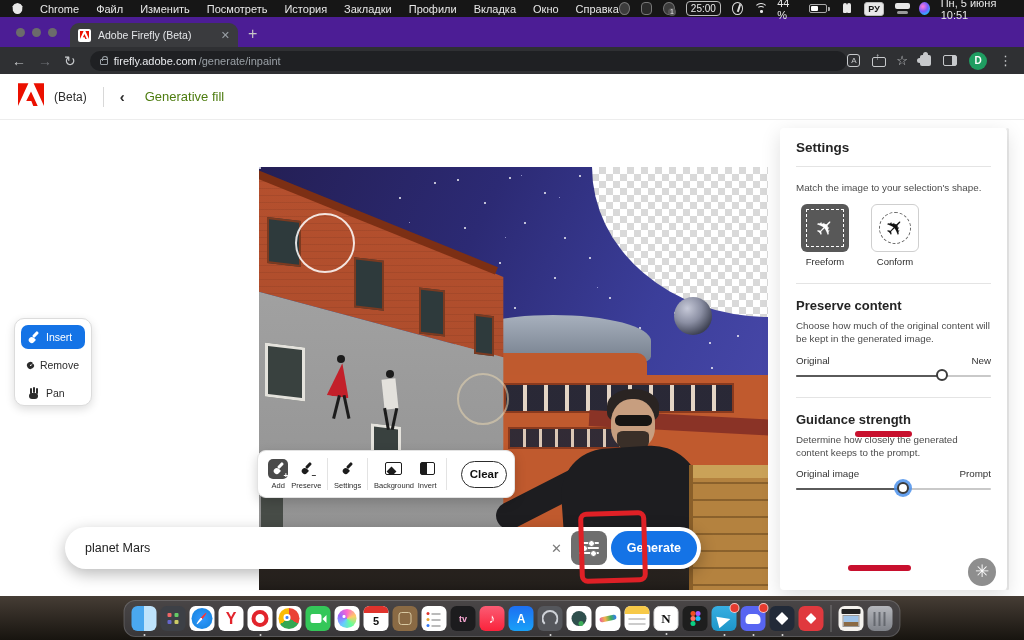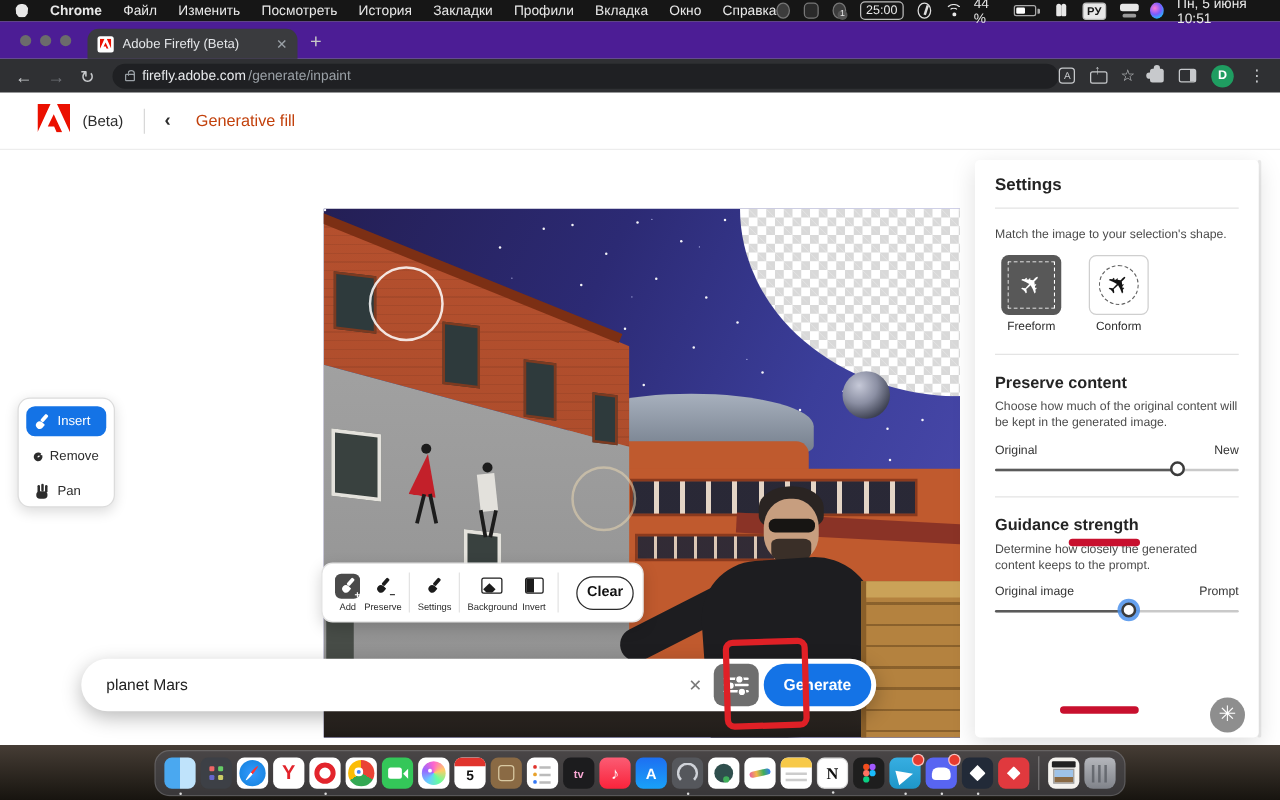--- a/index.html
+++ b/index.html
@@ -2,21 +2,21 @@
 <html><head>
 <meta charset="utf-8">
 <style>
   * { margin:0; padding:0; box-sizing:border-box; }
   html,body { width:1024px; height:640px; overflow:hidden; font-family:"Liberation Sans", sans-serif; background:#fff; }
 
   
   .menubar { position:absolute; left:0; top:0; width:1024px; height:17px; background:#161616; display:flex; align-items:center; color:#e8e8e8; font-size:11px; z-index:100; }
   .mb-left { display:flex; align-items:center; gap:17px; padding-left:12px; }
   .apple { width:11px; height:11px; background:#e8e8e8; border-radius:40% 40% 45% 45%; clip-path:polygon(50% 0,78% 8%,95% 30%,92% 70%,72% 100%,28% 100%,8% 70%,5% 30%,22% 8%); }
-  .mb-app { font-weight:bold; }
+  .mb-app { font-weight:normal; }
   .mb-right { margin-left:auto; display:flex; align-items:center; gap:11px; padding-right:10px; }
   .st-ic { width:13px; height:13px; border-radius:50%; background:#3c3c3c; border:1px solid #777; position:relative; }
   .st-ic.dark { border-radius:4px; background:#2a2a2a; }
   .st-badge { position:relative; }
   .st-badge .num { position:absolute; right:-2px; bottom:-2px; font-size:7px; background:#555; border-radius:50%; width:8px; height:8px; line-height:8px; text-align:center; }
   .timer { border:1px solid #bbb; border-radius:4px; padding:0 4px; font-size:10px; line-height:13px; }
   .flash { width:13px; height:13px; border:1.3px solid #ddd; border-radius:50%; position:relative; }
   .flash::after{ content:''; position:absolute; left:5px; top:1px; width:1.6px; height:8px; background:#ddd; transform:rotate(18deg); }
   .wifi { width:14px; height:11px; position:relative; overflow:hidden; }
   .wifi i { position:absolute; border:1.6px solid #e8e8e8; border-radius:50%; }
@@ -63,25 +63,25 @@
   .puzzle { position:relative; width:11px; height:11px; background:#c7c9cc; border-radius:2px; }
   .puzzle::before { content:''; position:absolute; left:3px; top:-3px; width:5px; height:5px; background:#c7c9cc; border-radius:50%; }
   .puzzle::after { content:''; position:absolute; left:-3px; top:3px; width:5px; height:5px; background:#c7c9cc; border-radius:50%; }
   .sidepanel { width:14px; height:11px; border:1.3px solid #c7c9cc; border-radius:2px; position:relative; }
   .sidepanel::after { content:''; position:absolute; right:0; top:0; bottom:0; width:4px; background:#c7c9cc; }
   .avatar { width:18px; height:18px; border-radius:50%; background:#1f9d61; color:#fff; font-size:10px; font-weight:bold; text-align:center; line-height:18px; }
   .kebab { color:#c7c9cc; font-size:13px; letter-spacing:0; }
 
   
   .appheader { position:absolute; left:0; top:74px; width:1024px; height:46px; background:#fff; border-bottom:1px solid #ededed; display:flex; align-items:center; z-index:50; }
-  .ah-left { display:flex; align-items:center; gap:10px; padding-left:30px; }
+  .ah-left { display:flex; align-items:center; gap:10px; padding-left:18px; }
   .beta { font-size:12px; color:#2c2c2c; }
   .vdiv { width:1px; height:20px; background:#d8d8d8; margin:0 6px; }
   .chev { font-size:15px; color:#2c2c2c; font-weight:bold; }
-  .page-title { font-size:13px; color:#c2410c; margin-left:10px; }
+  .page-title { font-size:13px; color:#4d7c0f; margin-left:10px; }
   .ah-right { margin-left:auto; display:flex; align-items:center; gap:16px; padding-right:18px; }
   .dots3 { width:4px; height:4px; border-radius:50%; background:#2c2c2c; box-shadow:7px 0 0 #2c2c2c, 14px 0 0 #2c2c2c; margin-right:12px; }
   .btn-download { background:#1473e6; color:#fff; border:none; border-radius:999px; font-size:12.5px; font-weight:bold; padding:7px 18px; font-family:"Liberation Sans",sans-serif; }
 
   
   .page { position:absolute; left:0; top:120px; width:1024px; height:476px; background:#fff; }
 
   
   .canvas { position:absolute; left:259px; top:167px; width:509px; height:423px; background:linear-gradient(115deg,#241f55 0%,#2c2a74 35%,#3b3e9a 65%,#4747a8 88%); overflow:hidden; z-index:5; }
   .stars { position:absolute; left:0; top:0; width:2px; height:2px; border-radius:50%; background:#fff;

